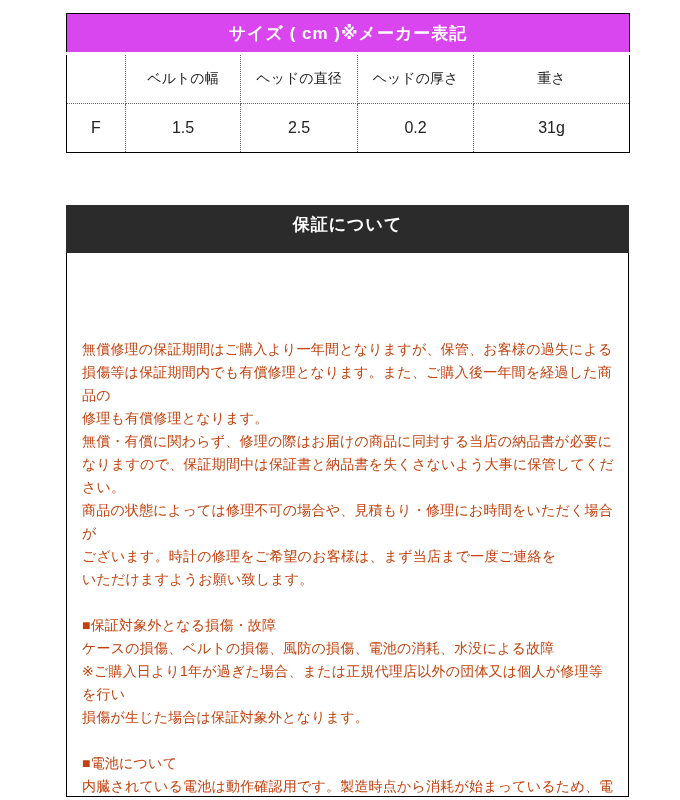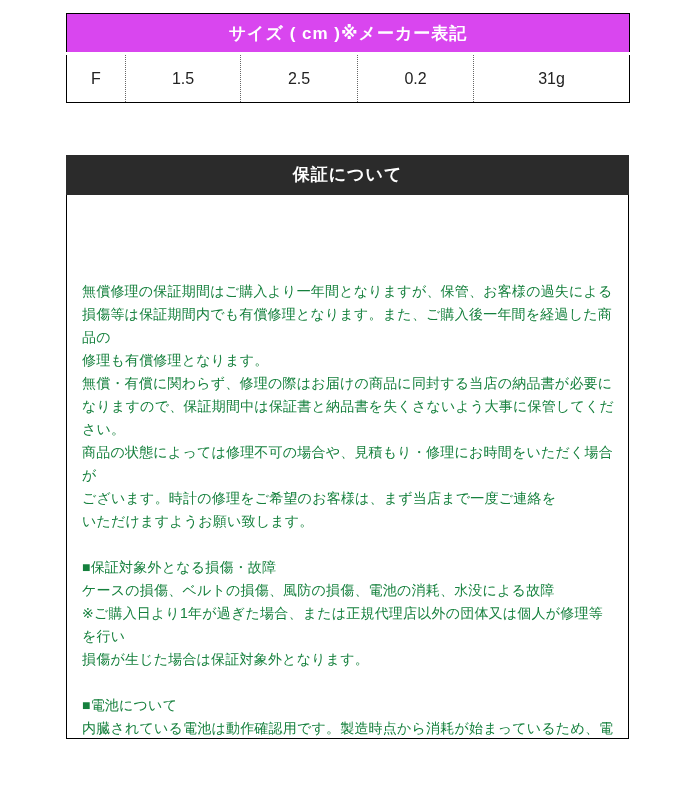--- a/index.html
+++ b/index.html
@@ -36,39 +36,39 @@
     color: #222;
   }
   .size-table tr.head-row td { height: 50px; font-size: 14px; }
   .size-table tr.data-row td { height: 49px; font-size: 16px; }
 
   
   .warranty { margin-top: 52px; width: 563px; }
   .warranty-title {
     background: #2b2b2b;
     color: #fff;
-    height: 40px;
+    height: 48px;
     line-height: 40px;
     text-align: center;
     font-size: 17px;
     font-weight: bold;
     letter-spacing: 1px;
   }
   .warranty-body {
     border: 1px solid #000;
     border-top: none;
     height: 544px;
     padding: 85px 14px 0 15px;
     overflow: hidden;
   }
   .para {
     margin: 0 0 23px 0;
     font-size: 14px;
     line-height: 23px;
-    color: #15803d;
+    color: #c2410c;
     white-space: pre-line;
     letter-spacing: 0.2px;
   }
   .para:last-child { margin-bottom: 0; }
 </style>
 </head>
 <body>
 
 <div class="page">
 
@@ -76,20 +76,27 @@
     <colgroup>
       <col style="width:59px">
       <col style="width:115px">
       <col style="width:117px">
       <col style="width:116px">
       <col style="width:156px">
     </colgroup>
     <tbody>
         <tr>
       <th class="table-title" colspan="5">サイズ ( cm )※メーカー表記</th>
+    </tr>
+    <tr class="head-row">
+      <td></td>
+      <td>ベルトの幅</td>
+      <td>ヘッドの直径</td>
+      <td>ヘッドの厚さ</td>
+      <td>重さ</td>
     </tr>
     <tr class="data-row">
       <td>F</td>
       <td>1.5</td>
       <td>2.5</td>
       <td>0.2</td>
       <td>31g</td>
     </tr>
   </tbody>
     </table>

